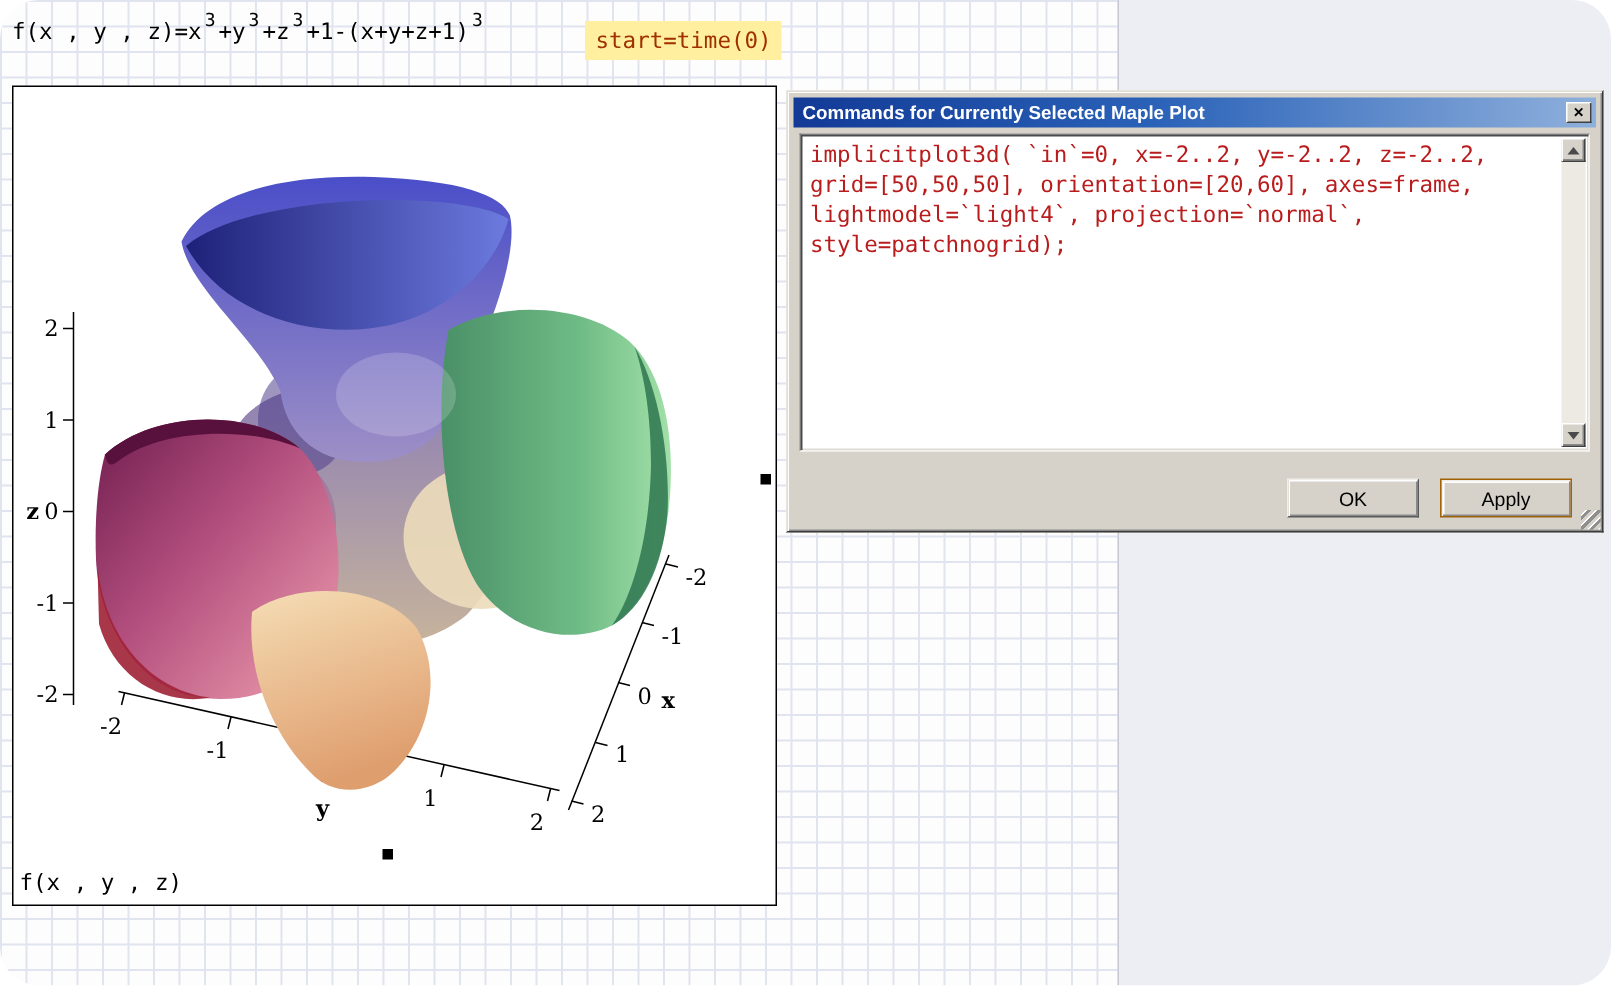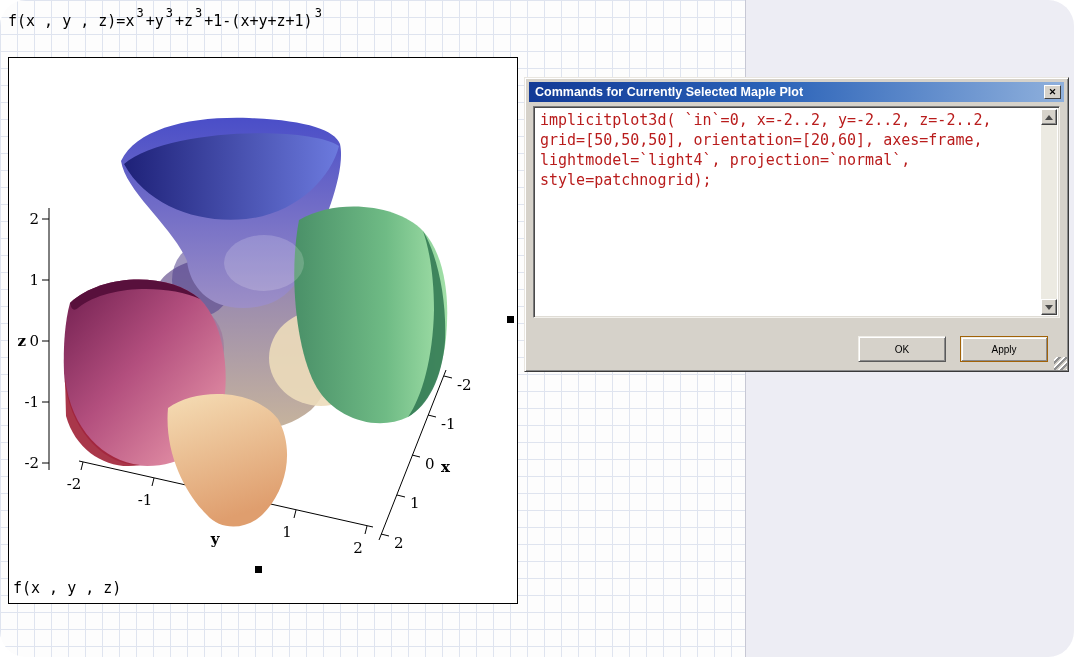--- a/index.html
+++ b/index.html
@@ -26,21 +26,21 @@
   .plot-frame svg { position:absolute; left:0; top:0; }
   .plot-caption { position:absolute; left:4px; bottom:6px; font-size:15px; color:#000; }
   .handle { position:absolute; width:7px; height:7px; background:#000; z-index:5; }
   .handle-right { left:507px; top:316px; }
   .handle-bottom { left:255px; top:566px; }
 
   
   .dialog { position:absolute; left:524px; top:60px; width:545px; height:295px;
     background:#d6d2ca; border:1px solid; border-color:#e9e6e0 #3a3a3a #3a3a3a #e9e6e0;
     box-shadow: inset 1px 1px 0 #fff, inset -1px -1px 0 #8a8a8a;
-    font-family:"Liberation Sans", sans-serif; z-index:10;margin-top:17px; }
+    font-family:"Liberation Sans", sans-serif; z-index:10; }
   .titlebar { position:absolute; left:4px; top:4px; right:4px; height:20px;
     background:linear-gradient(90deg,#123a96 0%, #2a62b8 45%, #8fb0dc 100%);
     display:flex; align-items:center; padding-left:6px; }
   .title { color:#fff; font-size:12.5px; font-weight:bold; }
   .closebtn { position:absolute; right:3px; top:3px; width:17px; height:14px; padding:0;
     background:#d6d2ca; border:1px solid; border-color:#fff #404040 #404040 #fff;
     font-size:9px; font-weight:bold; line-height:11px; text-align:center; color:#000; cursor:default; }
   .textpanel { position:absolute; left:8px; top:28px; width:527px; height:212px; background:#fff;
     border:1px solid; border-color:#7a7a7a #f3f1ec #f3f1ec #7a7a7a;
     box-shadow: inset 1px 1px 0 #4a4a4a, inset -1px -1px 0 #dfdcd5; }
@@ -50,40 +50,43 @@
   .scrollbar { position:absolute; top:2px; right:2px; bottom:2px; width:16px; background:#eceae2; }
   .sb-btn { position:absolute; left:0; width:16px; height:16px; background:#d6d2ca;
     border:1px solid; border-color:#fff #404040 #404040 #fff;
     box-shadow: inset -1px -1px 0 #8a8a8a; display:flex; align-items:center; justify-content:center; }
   .sb-up { top:0; } .sb-down { bottom:0; }
   .tri-up { width:0; height:0; border-left:4px solid transparent; border-right:4px solid transparent;
     border-bottom:5px solid #4a4a4a; }
   .tri-down { width:0; height:0; border-left:4px solid transparent; border-right:4px solid transparent;
     border-top:5px solid #4a4a4a; }
   .btn { position:absolute; top:258px; width:88px; height:26px; background:#d6d2ca;
-    font-family:"Liberation Sans", sans-serif; font-size:10px; color:#000;
+    font-family:"Liberation Sans", sans-serif; font-size:13px; color:#000;
     border:1px solid; border-color:#f0eee8 #5a5a5a #5a5a5a #f0eee8;
     box-shadow: inset 1px 1px 0 #fff, inset -1px -1px 0 #8a8a8a; cursor:default; }
   .btn-ok { right:122px; }
   .btn-apply { right:20px; border:1px solid #a16207;
     box-shadow: inset 1px 1px 0 #f0eee8, inset -1px -1px 0 #8a8a8a, inset 2px 2px 0 #fff; }
   .grip { position:absolute; right:1px; bottom:1px; width:13px; height:13px;
     background: repeating-linear-gradient(135deg,#d6d2ca 0 2px,#ffffff 2px 3px,#8f8f8f 3px 5px); }
 </style>
 </head>
 <body>
 
 <div class="page">
   <div class="gridbg"></div>
   <div class="marginbg"></div>
 
   <div class="formula">
     <span>f(x , y , z)=x</span><span class="msup">3</span><span>+y</span><span class="msup">3</span><span>+z</span><span class="msup">3</span><span>+1-(x+y+z+1)</span><span class="msup">3</span>
   </div>
 
+  <div class="hl hl-start">
+    <span>start=time(0)</span>
+  </div>
 
   <div class="plot-frame">
     <svg width="508" height="545" viewBox="0 0 508 545">
       <defs>
         <linearGradient id="gTop" x1="0" y1="0" x2="0" y2="1">
           <stop offset="0" stop-color="#4a4ec8"></stop>
             <stop offset="1" stop-color="#9d8fc6"></stop>
         </linearGradient>
         <linearGradient id="gTopInner" x1="0" y1="0" x2="1" y2="0">
           <stop offset="0" stop-color="#1e2178"></stop>

